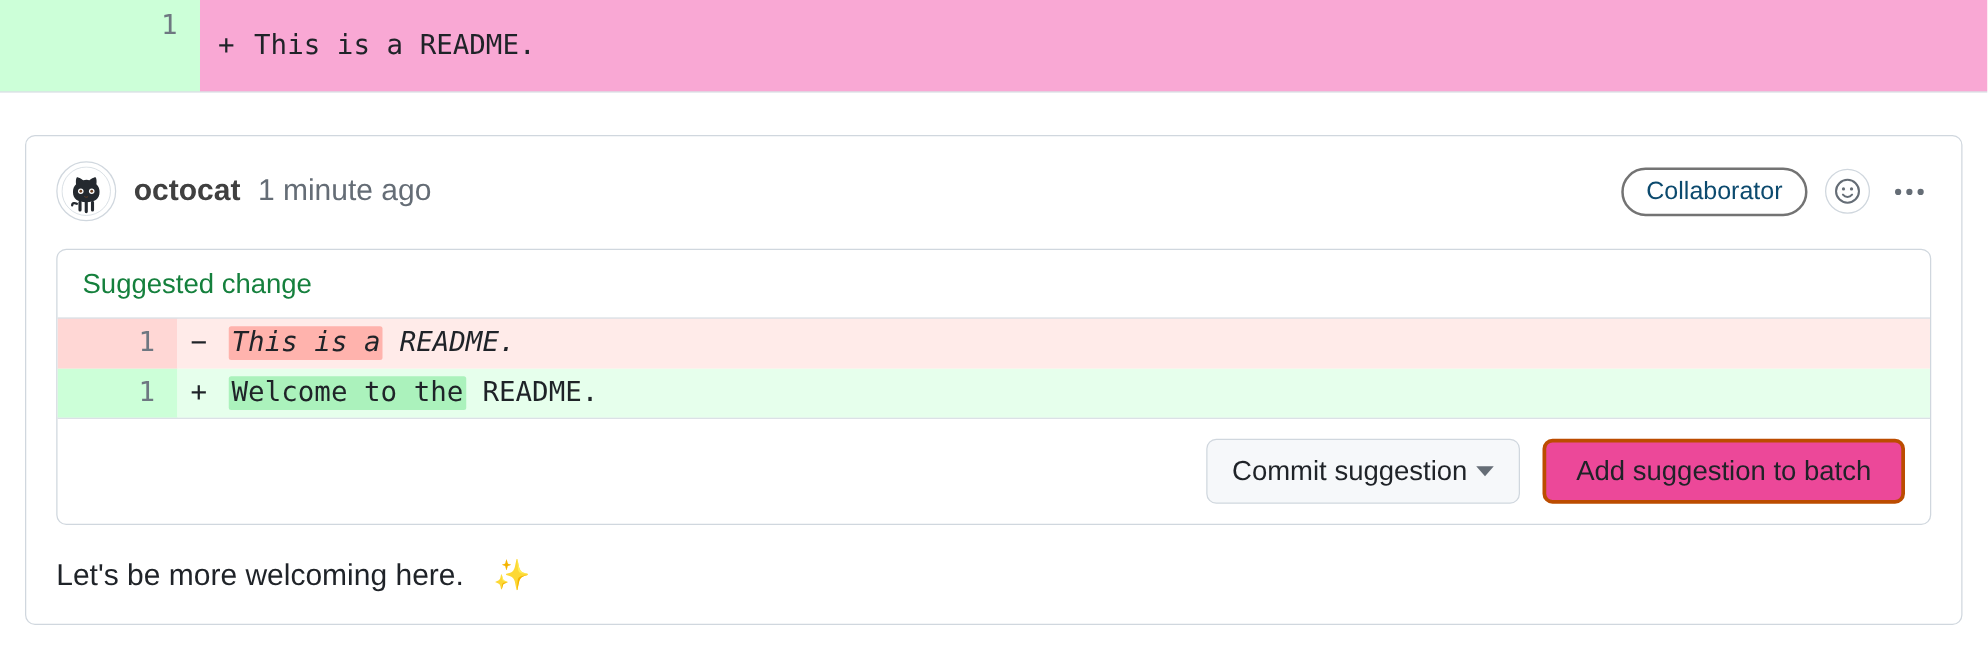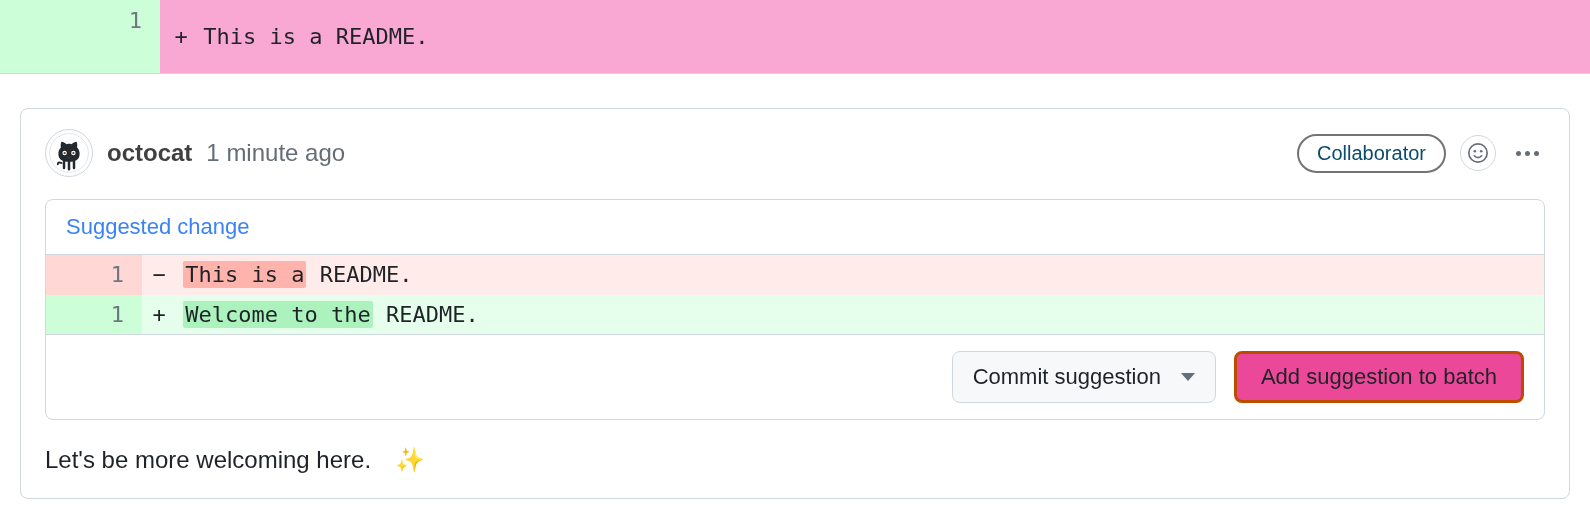--- a/index.html
+++ b/index.html
@@ -72,44 +72,44 @@
     .icon-btn.bordered { border:1px solid #d0d7de; }
     .kebab { display:flex; gap:4px; align-items:center; padding:0 6px; cursor:pointer;}
     .kebab span{ width:5px;height:5px;border-radius:50%;background:#656d76;}
 
     
     .suggest-box {
       border:1px solid #d0d7de; border-radius:8px; overflow:hidden;
       margin-left: 0;
     }
     .suggest-title {
-      padding: 14px 20px; color:#3b82f6; font-size:22px;
+      padding: 14px 20px; color:#15803d; font-size:22px;
       border-bottom:1px solid #d0d7de;
     }
     .diff-row { display:flex; align-items:stretch; font-size:22px; line-height:1.8; }
     .diff-row .ln {
       width:96px; text-align:right; padding-right:18px; color:#6e7781;
     }
     .diff-row .content { flex:1; padding-left:6px; }
     .diff-row .sign { display:inline-block; width:22px; text-align:center; }
     .deletion .ln { background:#ffd7d5; }
-    .deletion .content { background:#ffebe9; }
+    .deletion .content { background:#ffebe9;font-style:italic; }
     .addition .ln { background:#ccffd8; }
     .addition .content { background:#e6ffec; }
     .hl-del { background:#ffb3ad; border-radius:2px; padding:1px 2px;}
     .hl-add { background:#abf2bc; border-radius:2px; padding:1px 2px;}
 
     .suggest-actions {
       display:flex; justify-content:flex-end; gap:18px;
       padding:16px 20px; border-top:1px solid #d0d7de;
     }
     .btn {
       font-size:22px; padding:10px 20px; border-radius:8px;
       border:1px solid #d0d7de; background:#f6f8fa; color:#1f2328;
-      cursor:pointer; display:inline-flex; align-items:center; gap:20px;
+      cursor:pointer; display:inline-flex; align-items:center; gap:7px;
     }
     .btn .caret {
       width:0;height:0;border-left:7px solid transparent;border-right:7px solid transparent;
       border-top:8px solid #656d76;
     }
     .btn.highlight {
       background:#ec4899; border:3px solid #bc4c00; font-weight:500; padding:10px 24px;
     }
 
     .comment-body {

